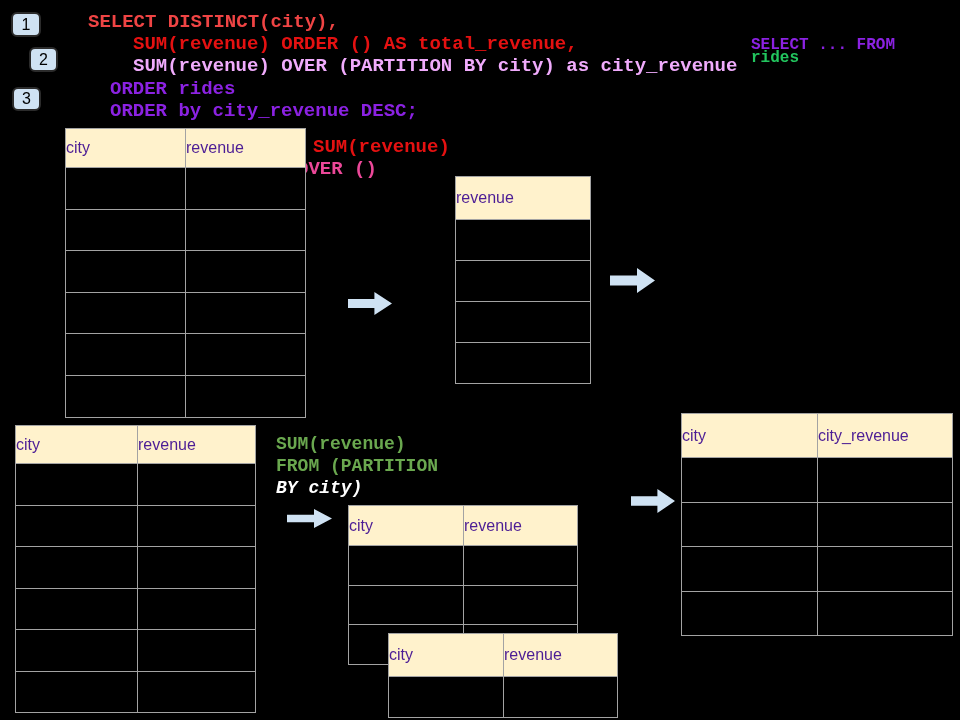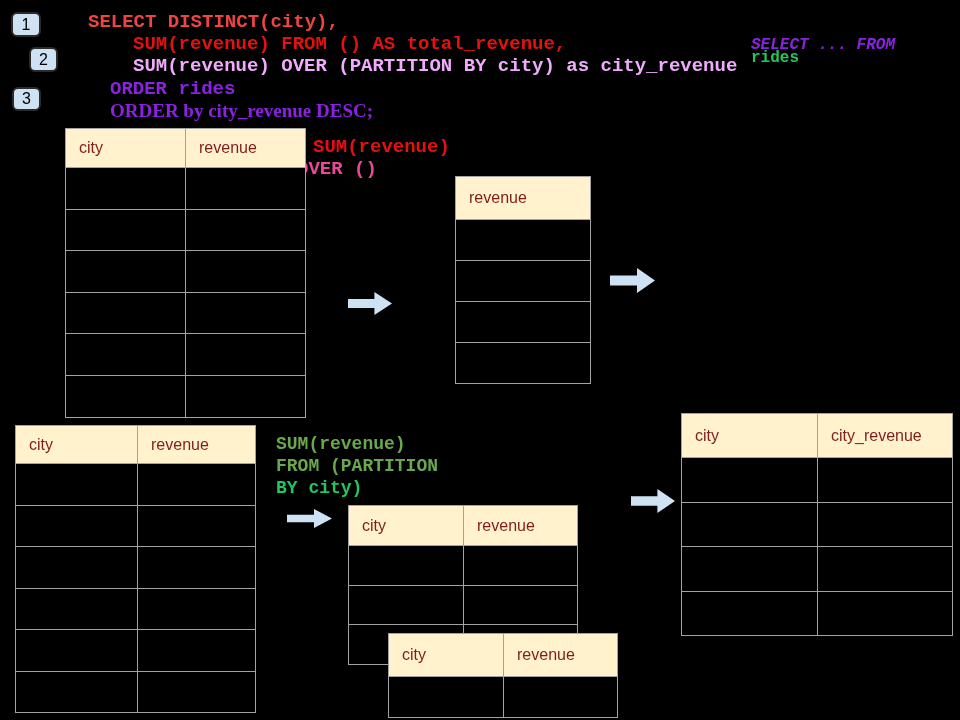--- a/index.html
+++ b/index.html
@@ -52,25 +52,25 @@
     border-collapse: collapse;
     table-layout: fixed;
   }
   table.tbl th, table.tbl td {
     border: 1px solid #A3A3A3;
     box-sizing: border-box;
     padding: 0;
   }
   table.tbl th {
     background: #FFF2CC;
-    color: #7f1d1d;
+    color: #4c1d95;
     font: 16px "Liberation Sans", sans-serif;
     font-weight: normal;
     text-align: left;
-    padding-left: 13px;
+    padding-left: 0;
     vertical-align: middle;
     margin-top: 48px;
   }
   table.tbl td { background: #000; }
 
   #tblA thead tr { height: 39px; } #tblA tbody tr { height: 41.6px; }
   #tblB thead tr { height: 43px; } #tblB tbody tr { height: 41px; }
   #tblC thead tr { height: 38px; } #tblC tbody tr { height: 41.5px; }
   #tblD thead tr { height: 40px; } #tblD tbody tr { height: 39.5px; }
   #tblE thead tr { height: 43px; } #tblE tbody tr { height: 41px; }
@@ -92,34 +92,34 @@
     <span>1</span>
   </div>
   <div class="badge" style="left:29px; top:47px; width:29px; height:25px;">
     <span>2</span>
   </div>
   <div class="badge" style="left:12px; top:87px; width:29px; height:24px;">
     <span>3</span>
   </div>
 
   <div class="code" style="left: 88px; top: 11px; color: #ef4444;">SELECT DISTINCT(city),</div>
-  <div class="code" style="left: 133px; top: 33px; color: rgb(229, 17, 17);">SUM(revenue) FROM () AS total_revenue,</div>
+  <div class="code" style="left: 133px; top: 33px; color: rgb(229, 17, 17);">SUM(revenue) ORDER () AS total_revenue,</div>
   <div class="code" style="left: 133px; top: 55px; color: #f0abfc;">SUM(revenue) OVER (PARTITION BY city) as city_revenue</div>
   <div class="code" style="left: 110px; top: 78px; color: rgb(139, 34, 226);">ORDER rides</div>
-  <div class="code" style="left: 110px; top: 100px; color: rgb(139, 34, 226); font-family: Liberation Serif, serif;">ORDER by city_revenue DESC;</div>
-
-  <div class="code code-sm" style="left: 751px; top: 36px; color: rgb(139, 34, 226); font-style: italic;">SELECT ... FROM</div>
+  <div class="code" style="left: 110px; top: 100px; color: rgb(139, 34, 226);">ORDER by city_revenue DESC;</div>
+
+  <div class="code code-sm" style="left: 751px; top: 36px; color: rgb(139, 34, 226);">SELECT ... FROM</div>
   <div class="code code-sm" style="left: 751px; top: 49px; color: #22c55e;">rides</div>
 
   <div class="code" style="left: 313px; top: 136px; color: rgb(229, 17, 17);">SUM(revenue)</div>
   <div class="code" style="left: 297px; top: 158px; color: #ec4899;">OVER ()</div>
 
   <div class="code code-md" style="left: 276px; top: 433px; color: rgb(106, 168, 79);">SUM(revenue)</div>
   <div class="code code-md" style="left: 276px; top: 455px; color: rgb(106, 168, 79);">FROM (PARTITION</div>
-  <div class="code code-md" style="left: 276px; top: 477px; color: #22c55e;">BY city)</div>
+  <div class="code code-md" style="left: 276px; top: 477px; color: #ffffff; font-style: italic;">BY city)</div>
 
   <table class="tbl" id="tblA" style="left:65px; top:128px; width:240px;">
     <colgroup>
         <col style="width:120px">
         <col style="width:120px">
       </colgroup>
     <thead>
       <tr>
         <th>city</th>
         <th>revenue</th>

